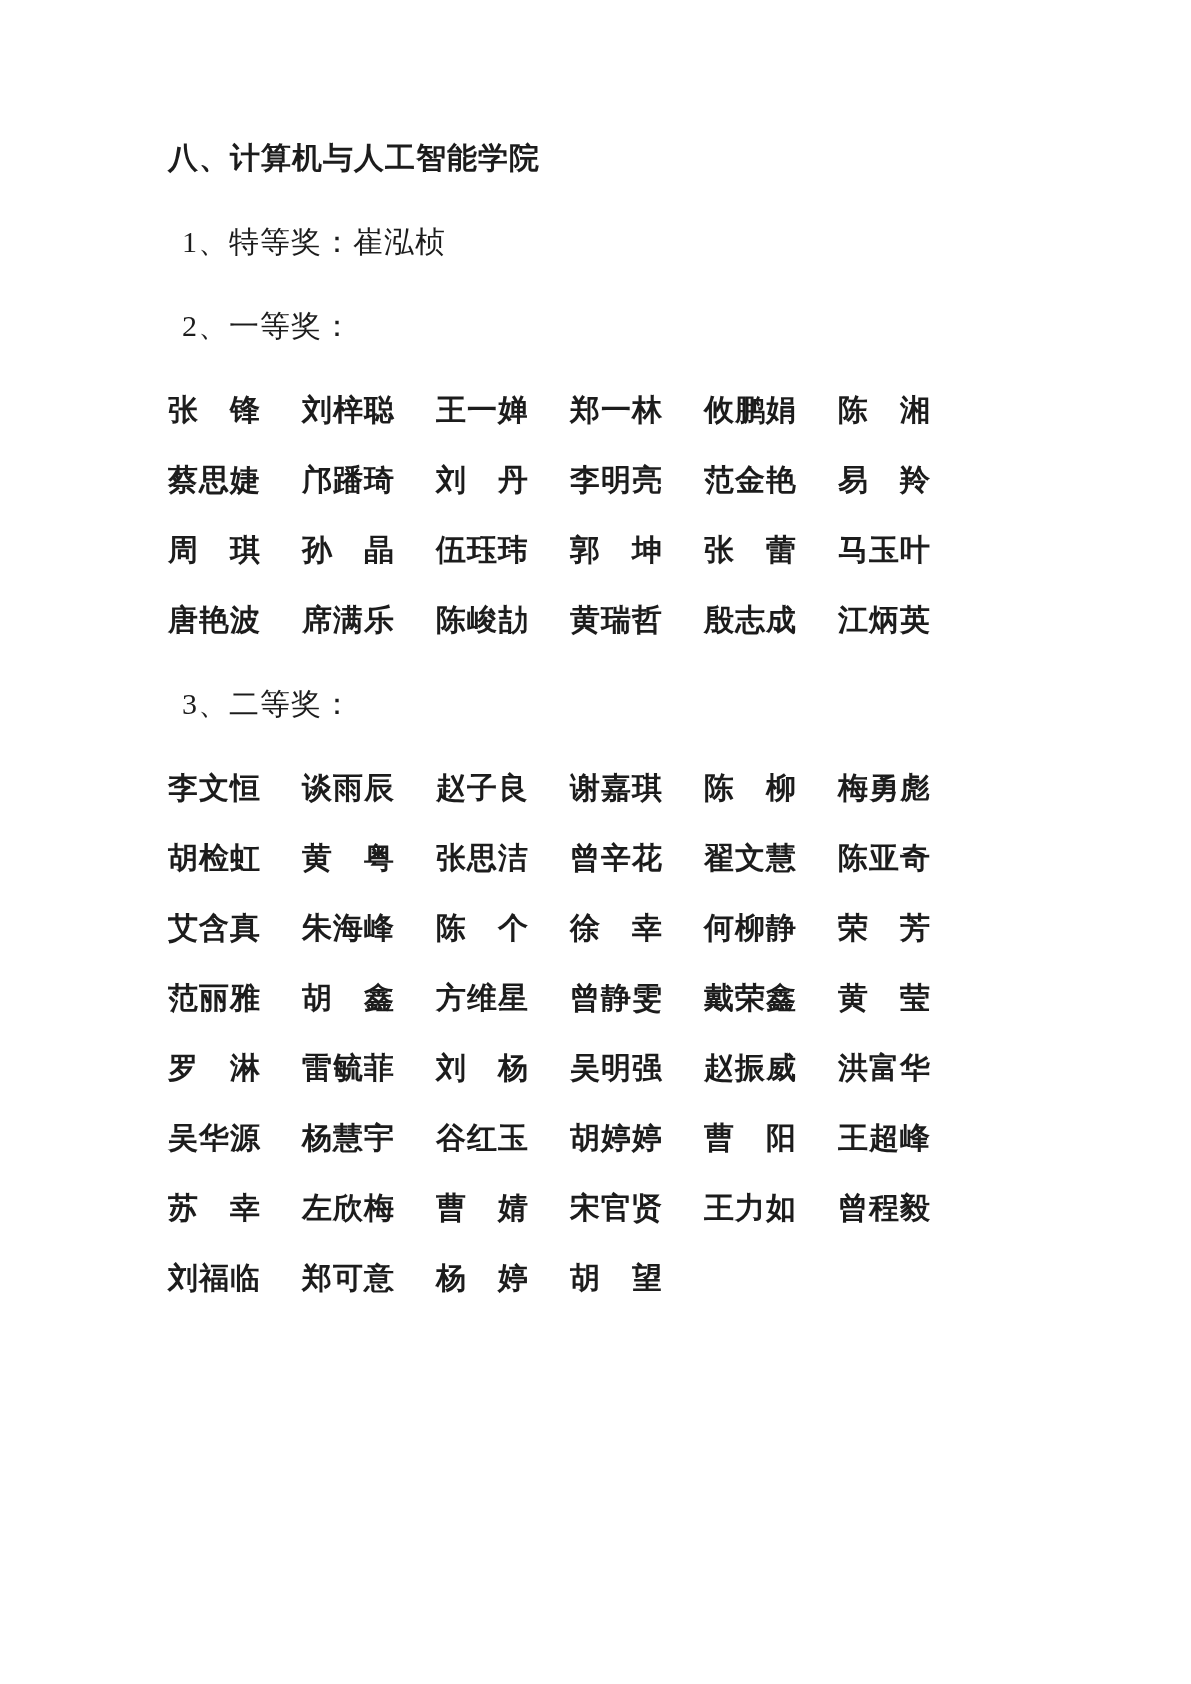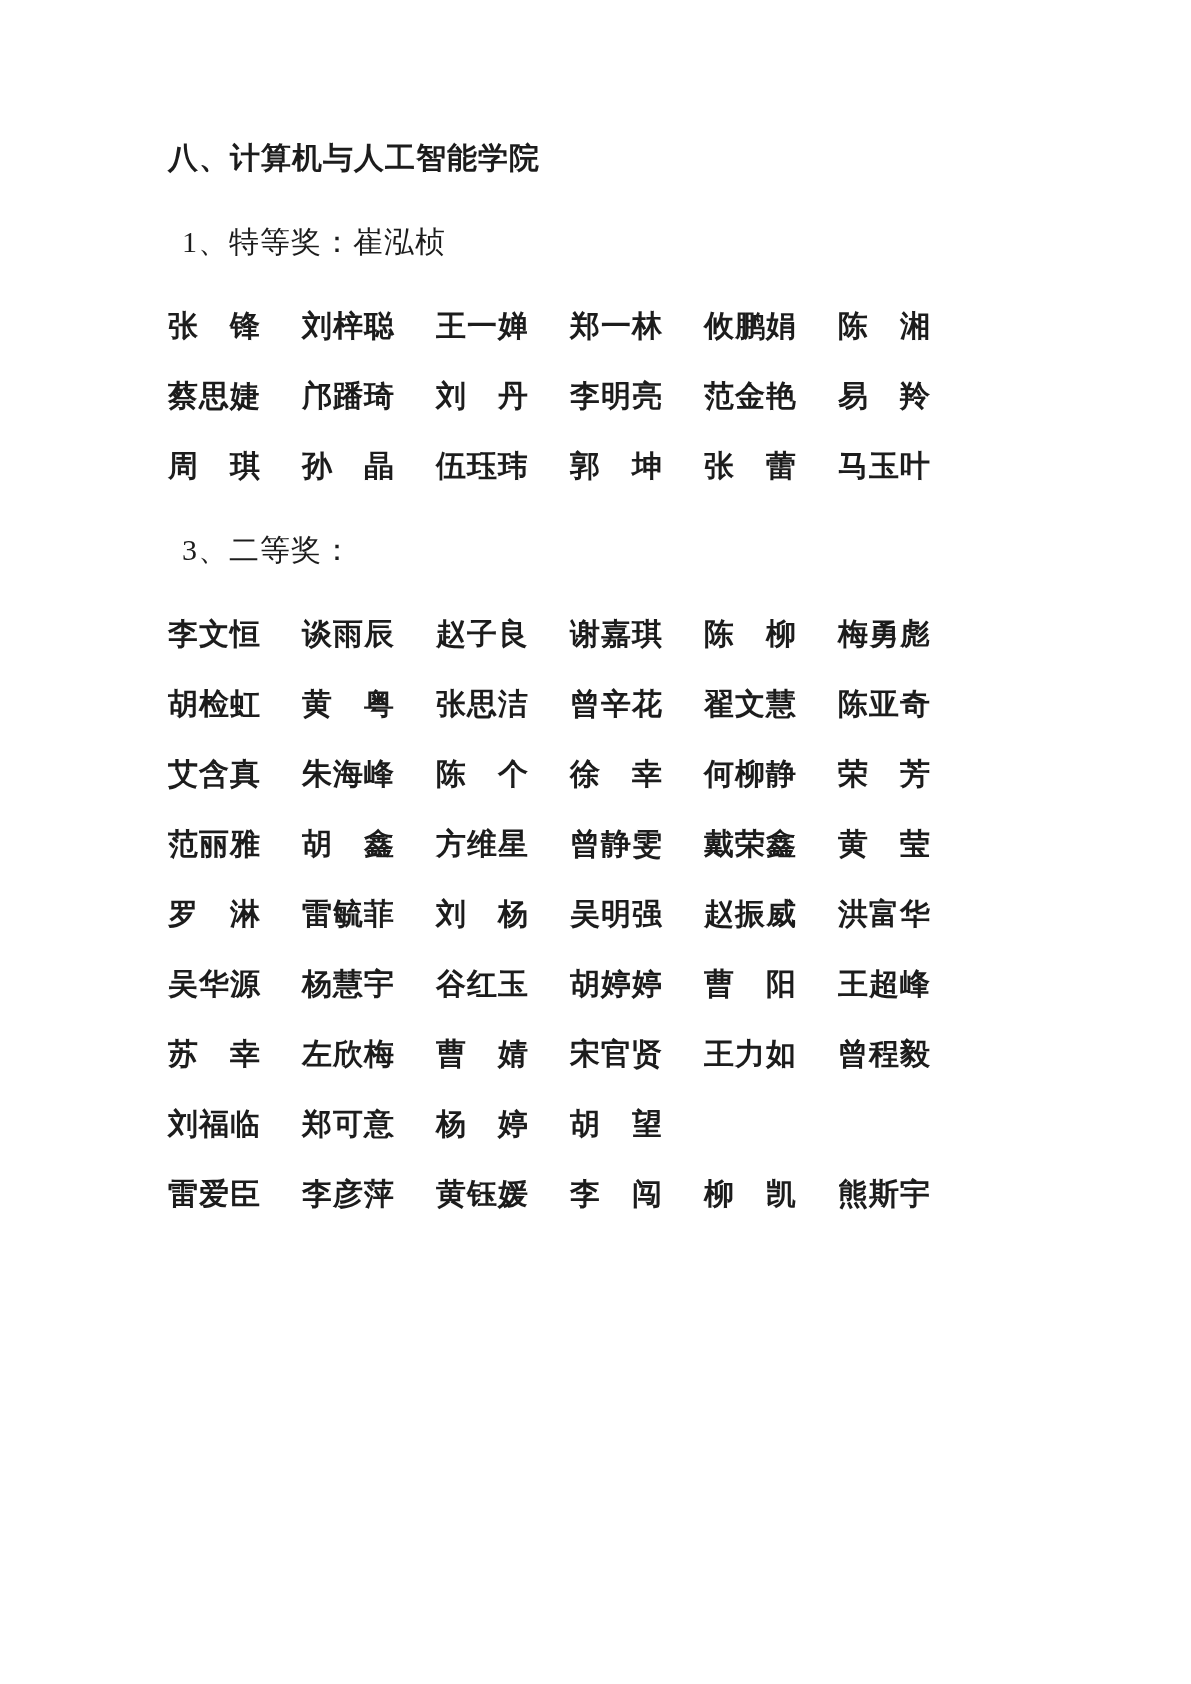--- a/index.html
+++ b/index.html
@@ -63,20 +63,21 @@
 
 <main class="page">
 
   <h1 class="doc-title">八、计算机与人工智能学院</h1>
 
   <section class="section">
     <p class="heading-line">1、特等奖：崔泓桢</p>
   </section>
 
   <section class="section">
+    <p class="heading-line">2、一等奖：</p>
     <div class="name-grid">
         <div class="name-row">
           <span class="name-cell">张　锋</span>
           <span class="name-cell">刘梓聪</span>
           <span class="name-cell">王一婵</span>
           <span class="name-cell">郑一林</span>
           <span class="name-cell">攸鹏娟</span>
           <span class="name-cell">陈　湘</span>
         </div>
         <div class="name-row">
@@ -87,20 +88,28 @@
           <span class="name-cell">范金艳</span>
           <span class="name-cell">易　羚</span>
         </div>
         <div class="name-row">
           <span class="name-cell">周　琪</span>
           <span class="name-cell">孙　晶</span>
           <span class="name-cell">伍珏玮</span>
           <span class="name-cell">郭　坤</span>
           <span class="name-cell">张　蕾</span>
           <span class="name-cell">马玉叶</span>
+        </div>
+        <div class="name-row">
+          <span class="name-cell">唐艳波</span>
+          <span class="name-cell">席满乐</span>
+          <span class="name-cell">陈峻劼</span>
+          <span class="name-cell">黄瑞哲</span>
+          <span class="name-cell">殷志成</span>
+          <span class="name-cell">江炳英</span>
         </div>
       </div>
   </section>
 
   <section class="section">
     <p class="heading-line">3、二等奖：</p>
     <div class="name-grid">
         <div class="name-row">
           <span class="name-cell">李文恒</span>
           <span class="name-cell">谈雨辰</span>
@@ -160,25 +169,15 @@
         <div class="name-row">
           <span class="name-cell">刘福临</span>
           <span class="name-cell">郑可意</span>
           <span class="name-cell">杨　婷</span>
           <span class="name-cell">胡　望</span>
         </div>
       </div>
   </section>
 
   <section class="section">
-    <div class="name-grid">
-        <div class="name-row">
-          <span class="name-cell">雷爱臣</span>
-          <span class="name-cell">李彦萍</span>
-          <span class="name-cell">黄钰媛</span>
-          <span class="name-cell">李　闯</span>
-          <span class="name-cell">柳　凯</span>
-          <span class="name-cell">熊斯宇</span>
-        </div>
-      </div>
   </section>
 
 </main>
 
 </body></html>

